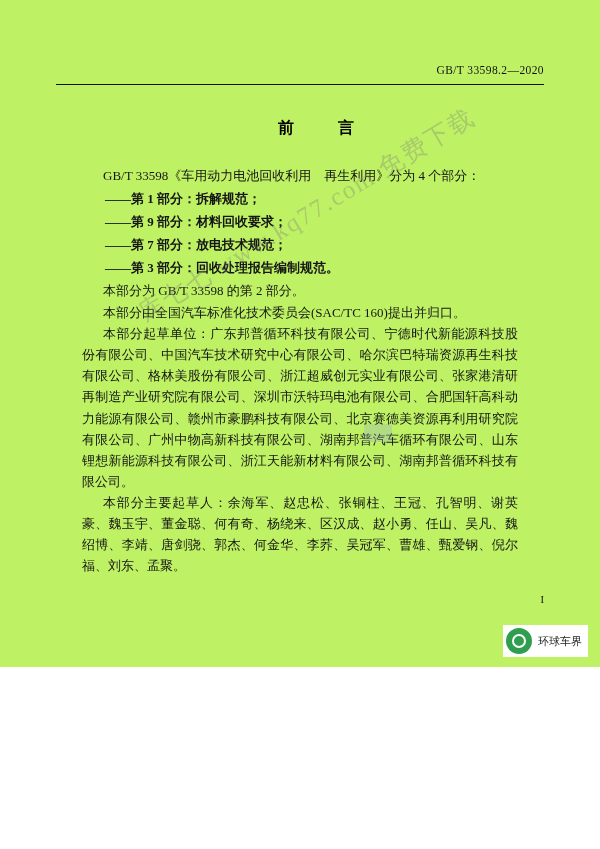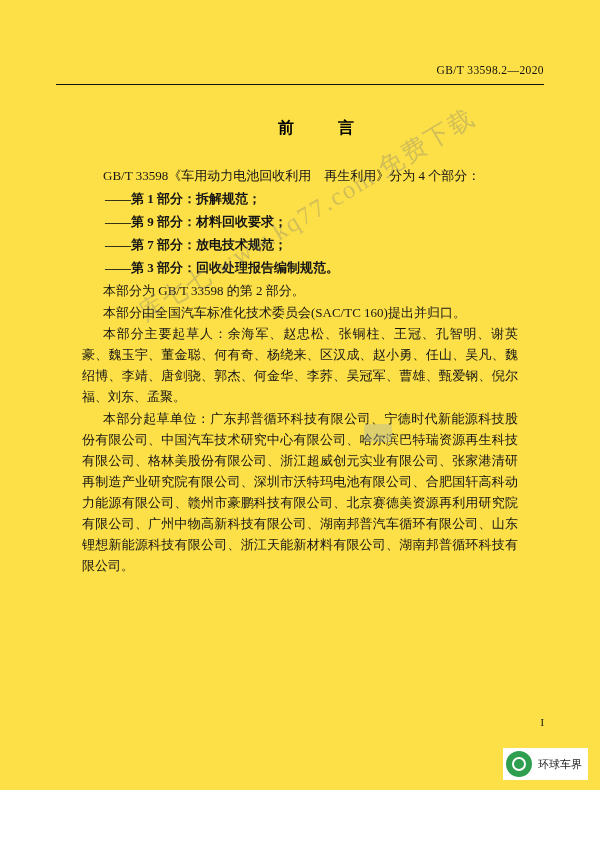--- a/index.html
+++ b/index.html
@@ -11,23 +11,23 @@
     height: 849px;
     background: #ffffff;
     font-family: "Liberation Serif", serif;
     color: #1a1a1a;
     position: relative;
     overflow: hidden;
   }
   .page {
     position: relative;
     width: 600px;
-    height: 790px;
+    height: 667px;
     box-sizing: border-box;
-    background: #fde047;
+    background: #bef264;
   }
   .std-code {
     position: absolute;
     top: 64px;
     right: 56px;
     font-size: 11.5px;
     letter-spacing: 0.4px;
     font-family: "Liberation Serif", serif;
     color: #111;
   }
@@ -159,22 +159,22 @@
   <div class="doc-title">前　言</div>
 
   <div class="body-block">
     <p class="para">GB/T 33598《车用动力电池回收利用　再生利用》分为 4 个部分：</p>
     <p class="list-item">——第 1 部分：拆解规范；</p>
     <p class="list-item">——第 9 部分：材料回收要求；</p>
     <p class="list-item">——第 7 部分：放电技术规范；</p>
     <p class="list-item">——第 3 部分：回收处理报告编制规范。</p>
     <p class="para">本部分为 GB/T 33598 的第 2 部分。</p>
     <p class="para">本部分由全国汽车标准化技术委员会(SAC/TC 160)提出并归口。</p>
+    <p class="block-para">本部分起草单位：广东邦普循环科技有限公司、宁德时代新能源科技股份有限公司、中国汽车技术研究中心有限公司、哈尔滨巴特瑞资源再生科技有限公司、格林美股份有限公司、浙江超威创元实业有限公司、张家港清研再制造产业研究院有限公司、深圳市沃特玛电池有限公司、合肥国轩高科动力能源有限公司、赣州市豪鹏科技有限公司、北京赛德美资源再利用研究院有限公司、广州中物高新科技有限公司、湖南邦普汽车循环有限公司、山东锂想新能源科技有限公司、浙江天能新材料有限公司、湖南邦普循环科技有限公司。</p>
     <p class="block-para para-gap">本部分主要起草人：余海军、赵忠松、张铜柱、王冠、孔智明、谢英豪、魏玉宇、董金聪、何有奇、杨绕来、区汉成、赵小勇、任山、吴凡、魏绍博、李靖、唐剑骁、郭杰、何金华、李荞、吴冠军、曹雄、甄爱钢、倪尔福、刘东、孟聚。</p>
-    <p class="block-para">本部分起草单位：广东邦普循环科技有限公司、宁德时代新能源科技股份有限公司、中国汽车技术研究中心有限公司、哈尔滨巴特瑞资源再生科技有限公司、格林美股份有限公司、浙江超威创元实业有限公司、张家港清研再制造产业研究院有限公司、深圳市沃特玛电池有限公司、合肥国轩高科动力能源有限公司、赣州市豪鹏科技有限公司、北京赛德美资源再利用研究院有限公司、广州中物高新科技有限公司、湖南邦普汽车循环有限公司、山东锂想新能源科技有限公司、浙江天能新材料有限公司、湖南邦普循环科技有限公司。</p>
   </div>
 
   <div class="watermark">库七七 www.kq77.com 免费下载</div>
   <div class="watermark-badge"></div>
 
   <div class="page-number">I</div>
 
   <div class="stamp">
     <div class="stamp-logo"></div>
     <div class="stamp-text">环球车界</div>

